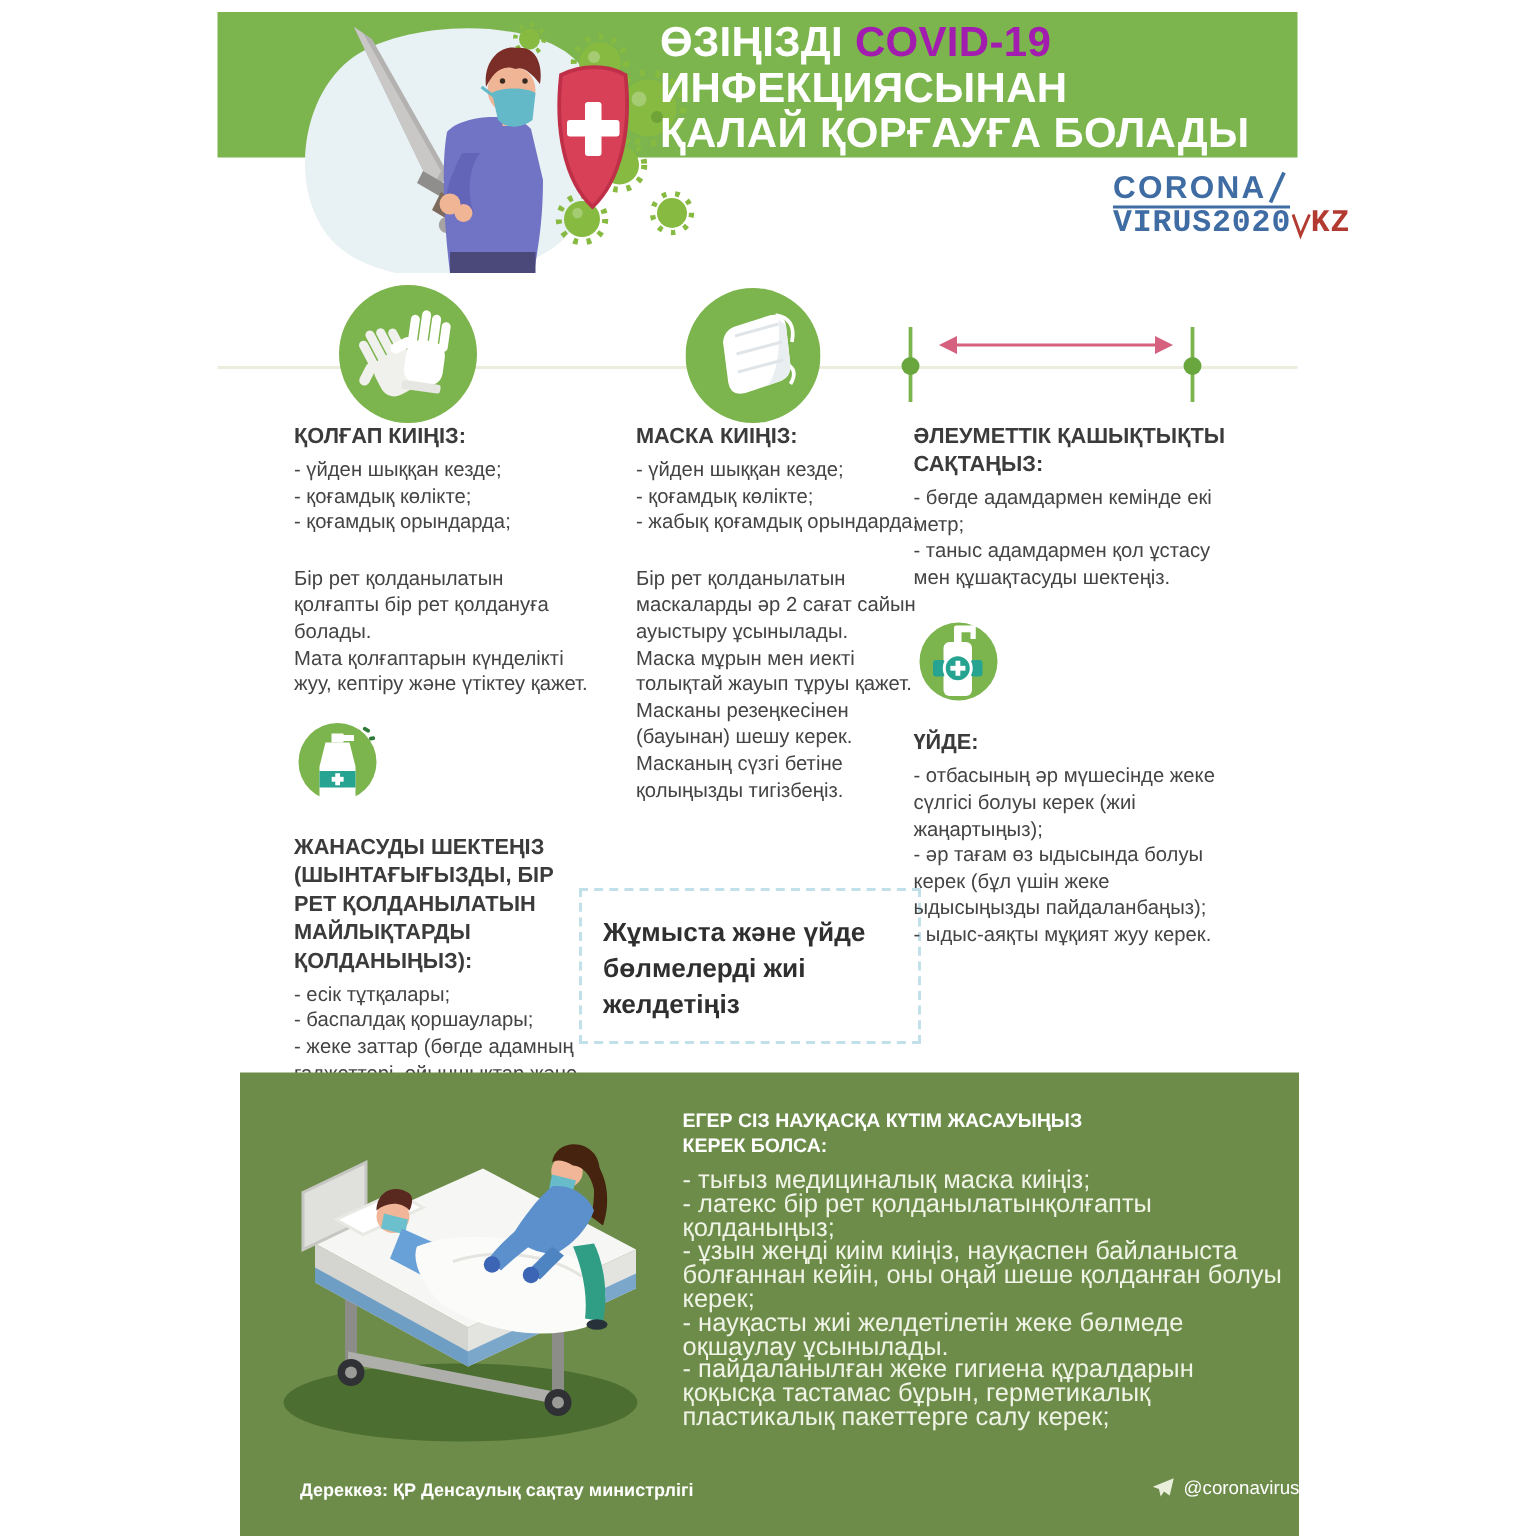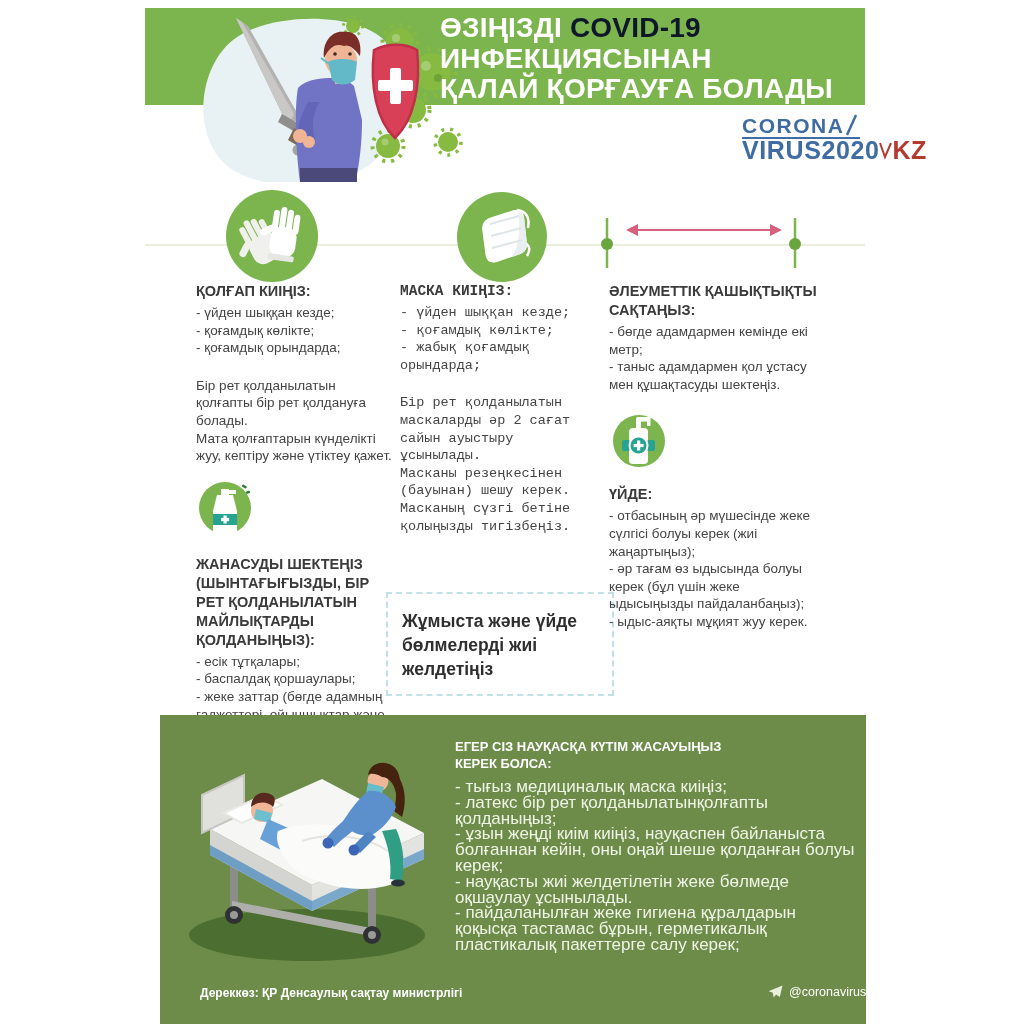--- a/index.html
+++ b/index.html
@@ -1,34 +1,34 @@
 <!DOCTYPE html>
 <html><head>
 <meta charset="utf-8">
 <style>
   html,body{margin:0;padding:0;}
   body{background:#ffffff;font-family:"Liberation Sans","DejaVu Sans",sans-serif;}
   .canvas{position:relative;width:1024px;height:1024px;background:#ffffff;overflow:hidden;margin:0 auto;}
   .band{position:absolute;left:145px;top:8px;width:720px;height:97px;background:#7cb44d;}
   .hero{position:absolute;left:148px;top:10px;}
   .title{position:absolute;left:440px;top:13px;font-weight:bold;font-size:28px;line-height:30.5px;color:#ffffff;letter-spacing:.2px;white-space:nowrap;}
-  .title .red{color:#0f172a;}
+  .title .red{color:#a21caf;}
   .logo{position:absolute;left:742px;top:112px;color:#3e6ca3;font-weight:bold;}
   .logo-row1{display:flex;align-items:flex-end;border-bottom:2.5px solid #3e6ca3;padding-bottom:1px;width:fit-content;}
   .logo-row1 span{font-size:21px;letter-spacing:1.5px;line-height:21px;}
   .logo-row2{display:flex;align-items:flex-end;margin-top:1px;}
-  .logo-row2 span{font-size:25px;letter-spacing:.6px;line-height:20px;}
+  .logo-row2 span{font-size:21px;letter-spacing:.6px;line-height:20px;font-family:Liberation Mono, monospace;}
   .lred{color:#b23a31;}
   .divider{position:absolute;left:145px;top:244px;width:720px;height:2px;background:#ebeedd;}
   .icon-glove{position:absolute;left:226px;top:190px;}
   .icon-mask{position:absolute;left:457px;top:192px;}
   .icon-dist{position:absolute;left:598px;top:200px;}
   .col{position:absolute;top:282px;color:#444444;}
   .c1{left:196px;width:197px;}
-  .c2{left:400px;width:196px;font-family:Liberation Mono, monospace;}
+  .c2{left:424px;width:196px;}
   .c3{left:609px;width:216px;}
   .h{font-size:14.5px;font-weight:bold;line-height:19px;color:#3b3b3b;margin-bottom:3px;}
   .b,.p{font-size:13.5px;line-height:17.6px;}
   .mt{margin-top:20px;}
   .iconblock{margin:16px 0 8px 0;}
   .ventbox{position:absolute;left:386px;top:592px;width:228px;height:104px;box-sizing:border-box;background:#ffffff;border:2px dashed #c2e0ea;padding:15px 14px;}
   .ventbox div{font-size:17.5px;line-height:24px;font-weight:bold;color:#2f2f2f;}
   .panel{position:absolute;left:160px;top:715px;width:706px;height:309px;background:#6d8c4a;}
   .bed{position:absolute;left:12px;top:18px;}
   .care{position:absolute;left:295px;top:24px;width:402px;color:#f0f4e6;}
@@ -188,20 +188,21 @@
     <div class="b">- баспалдақ қоршаулары;</div>
     <div class="b">- жеке заттар (бөгде адамның гаджеттері, ойыншықтар және т.б.).</div>
   </div>
 
   <div class="col c2">
     <div class="h">МАСКА КИІҢІЗ:</div>
     <div class="b">- үйден шыққан кезде;</div>
     <div class="b">- қоғамдық көлікте;</div>
     <div class="b">- жабық қоғамдық орындарда;</div>
     <div class="p mt">Бір рет қолданылатын маскаларды әр 2 сағат сайын ауыстыру ұсынылады.</div>
+    <div class="p">Маска мұрын мен иекті толықтай жауып тұруы қажет.</div>
     <div class="p">Масканы резеңкесінен (бауынан) шешу керек.</div>
     <div class="p">Масканың сүзгі бетіне қолыңызды тигізбеңіз.</div>
   </div>
 
   <div class="ventbox">
     <div>Жұмыста және үйде бөлмелерді жиі желдетіңіз</div>
   </div>
 
   <div class="col c3">
     <div class="h">ӘЛЕУМЕТТІК ҚАШЫҚТЫҚТЫ САҚТАҢЫЗ:</div>

